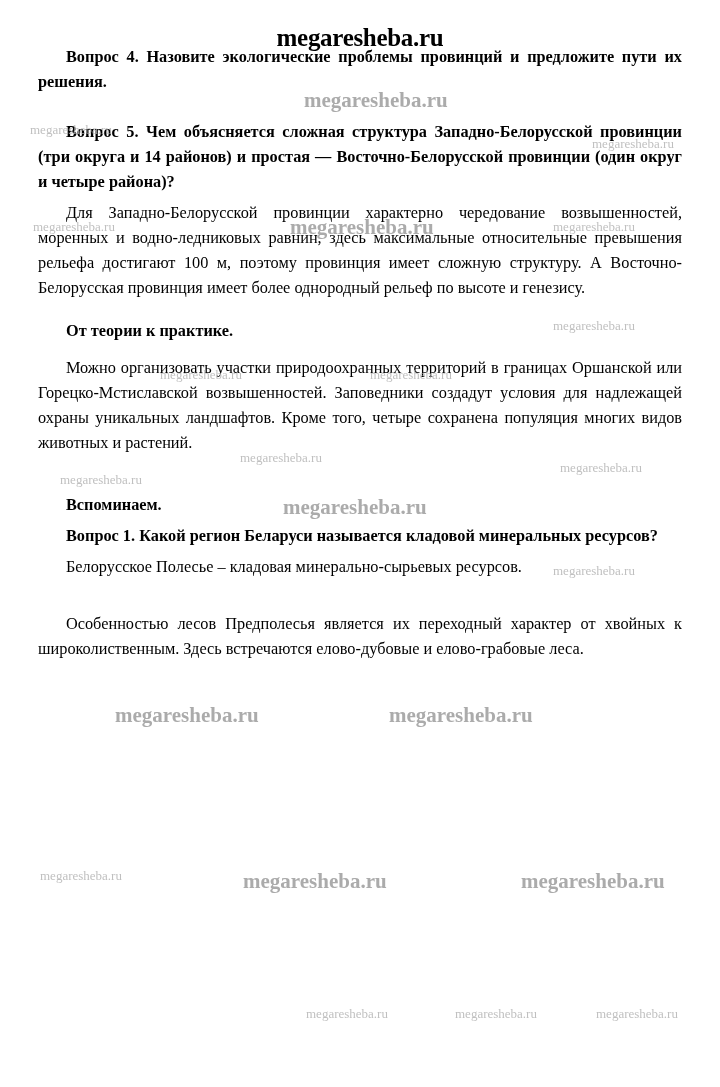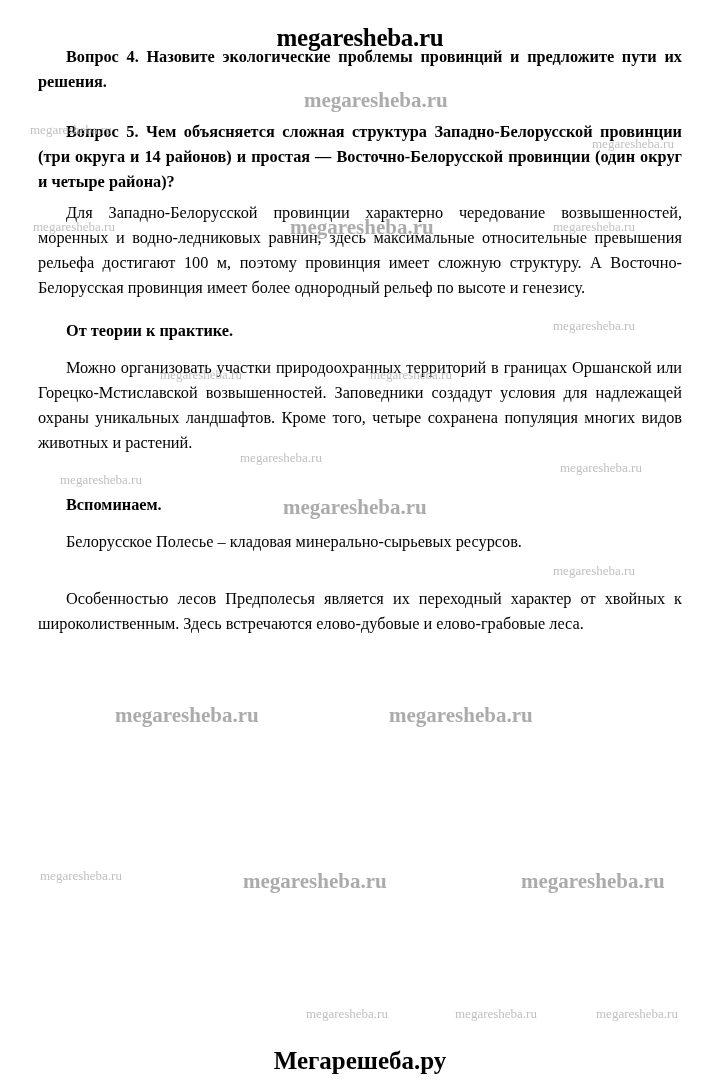--- a/index.html
+++ b/index.html
@@ -111,20 +111,21 @@
     <p class="indent">Можно организовать участки природоохранных территорий в границах Оршанской или Горецко-Мстиславской возвышенностей. Заповедники создадут условия для надлежащей охраны уникальных ландшафтов. Кроме того, четыре сохранена популяция многих видов животных и растений.</p>
 
     <div class="gap-lg"></div>
     <div class="gap-md"></div>
 
     <div class="gap-sm"></div>
     <p class="indent bold">Вспоминаем.</p>
 
     <div class="gap-sm"></div>
 
+    <p class="indent bold">Вопрос 1. Какой регион Беларуси называется кладовой минеральных ресурсов?</p>
     <div class="gap-sm"></div>
     <p class="indent">Белорусское Полесье – кладовая минерально-сырьевых ресурсов.</p>
 
     <div class="gap-md"></div>
     <div class="gap-md"></div>
 
     <div class="gap-sm"></div>
     <p class="indent">Особенностью лесов Предполесья является их переходный характер от хвойных к широколиственным. Здесь встречаются елово-дубовые и елово-грабовые леса.</p>
 
   </div>
@@ -147,15 +148,14 @@
       <div class="wm big" style="left: 115px; top: 703px;">megaresheba.ru</div>
       <div class="wm big" style="left: 389px; top: 703px;">megaresheba.ru</div>
       <div class="wm small" style="left: 40px; top: 868px;">megaresheba.ru</div>
       <div class="wm big" style="left: 243px; top: 869px;">megaresheba.ru</div>
       <div class="wm big" style="left: 521px; top: 869px;">megaresheba.ru</div>
       <div class="wm small" style="left: 306px; top: 1006px;">megaresheba.ru</div>
       <div class="wm small" style="left: 455px; top: 1006px;">megaresheba.ru</div>
       <div class="wm small" style="left: 596px; top: 1006px;">megaresheba.ru</div>
     </div>
 
-  <div class="footer-brand">Мегарешеба.ру</div>
 
 </div>
 
 </body></html>

